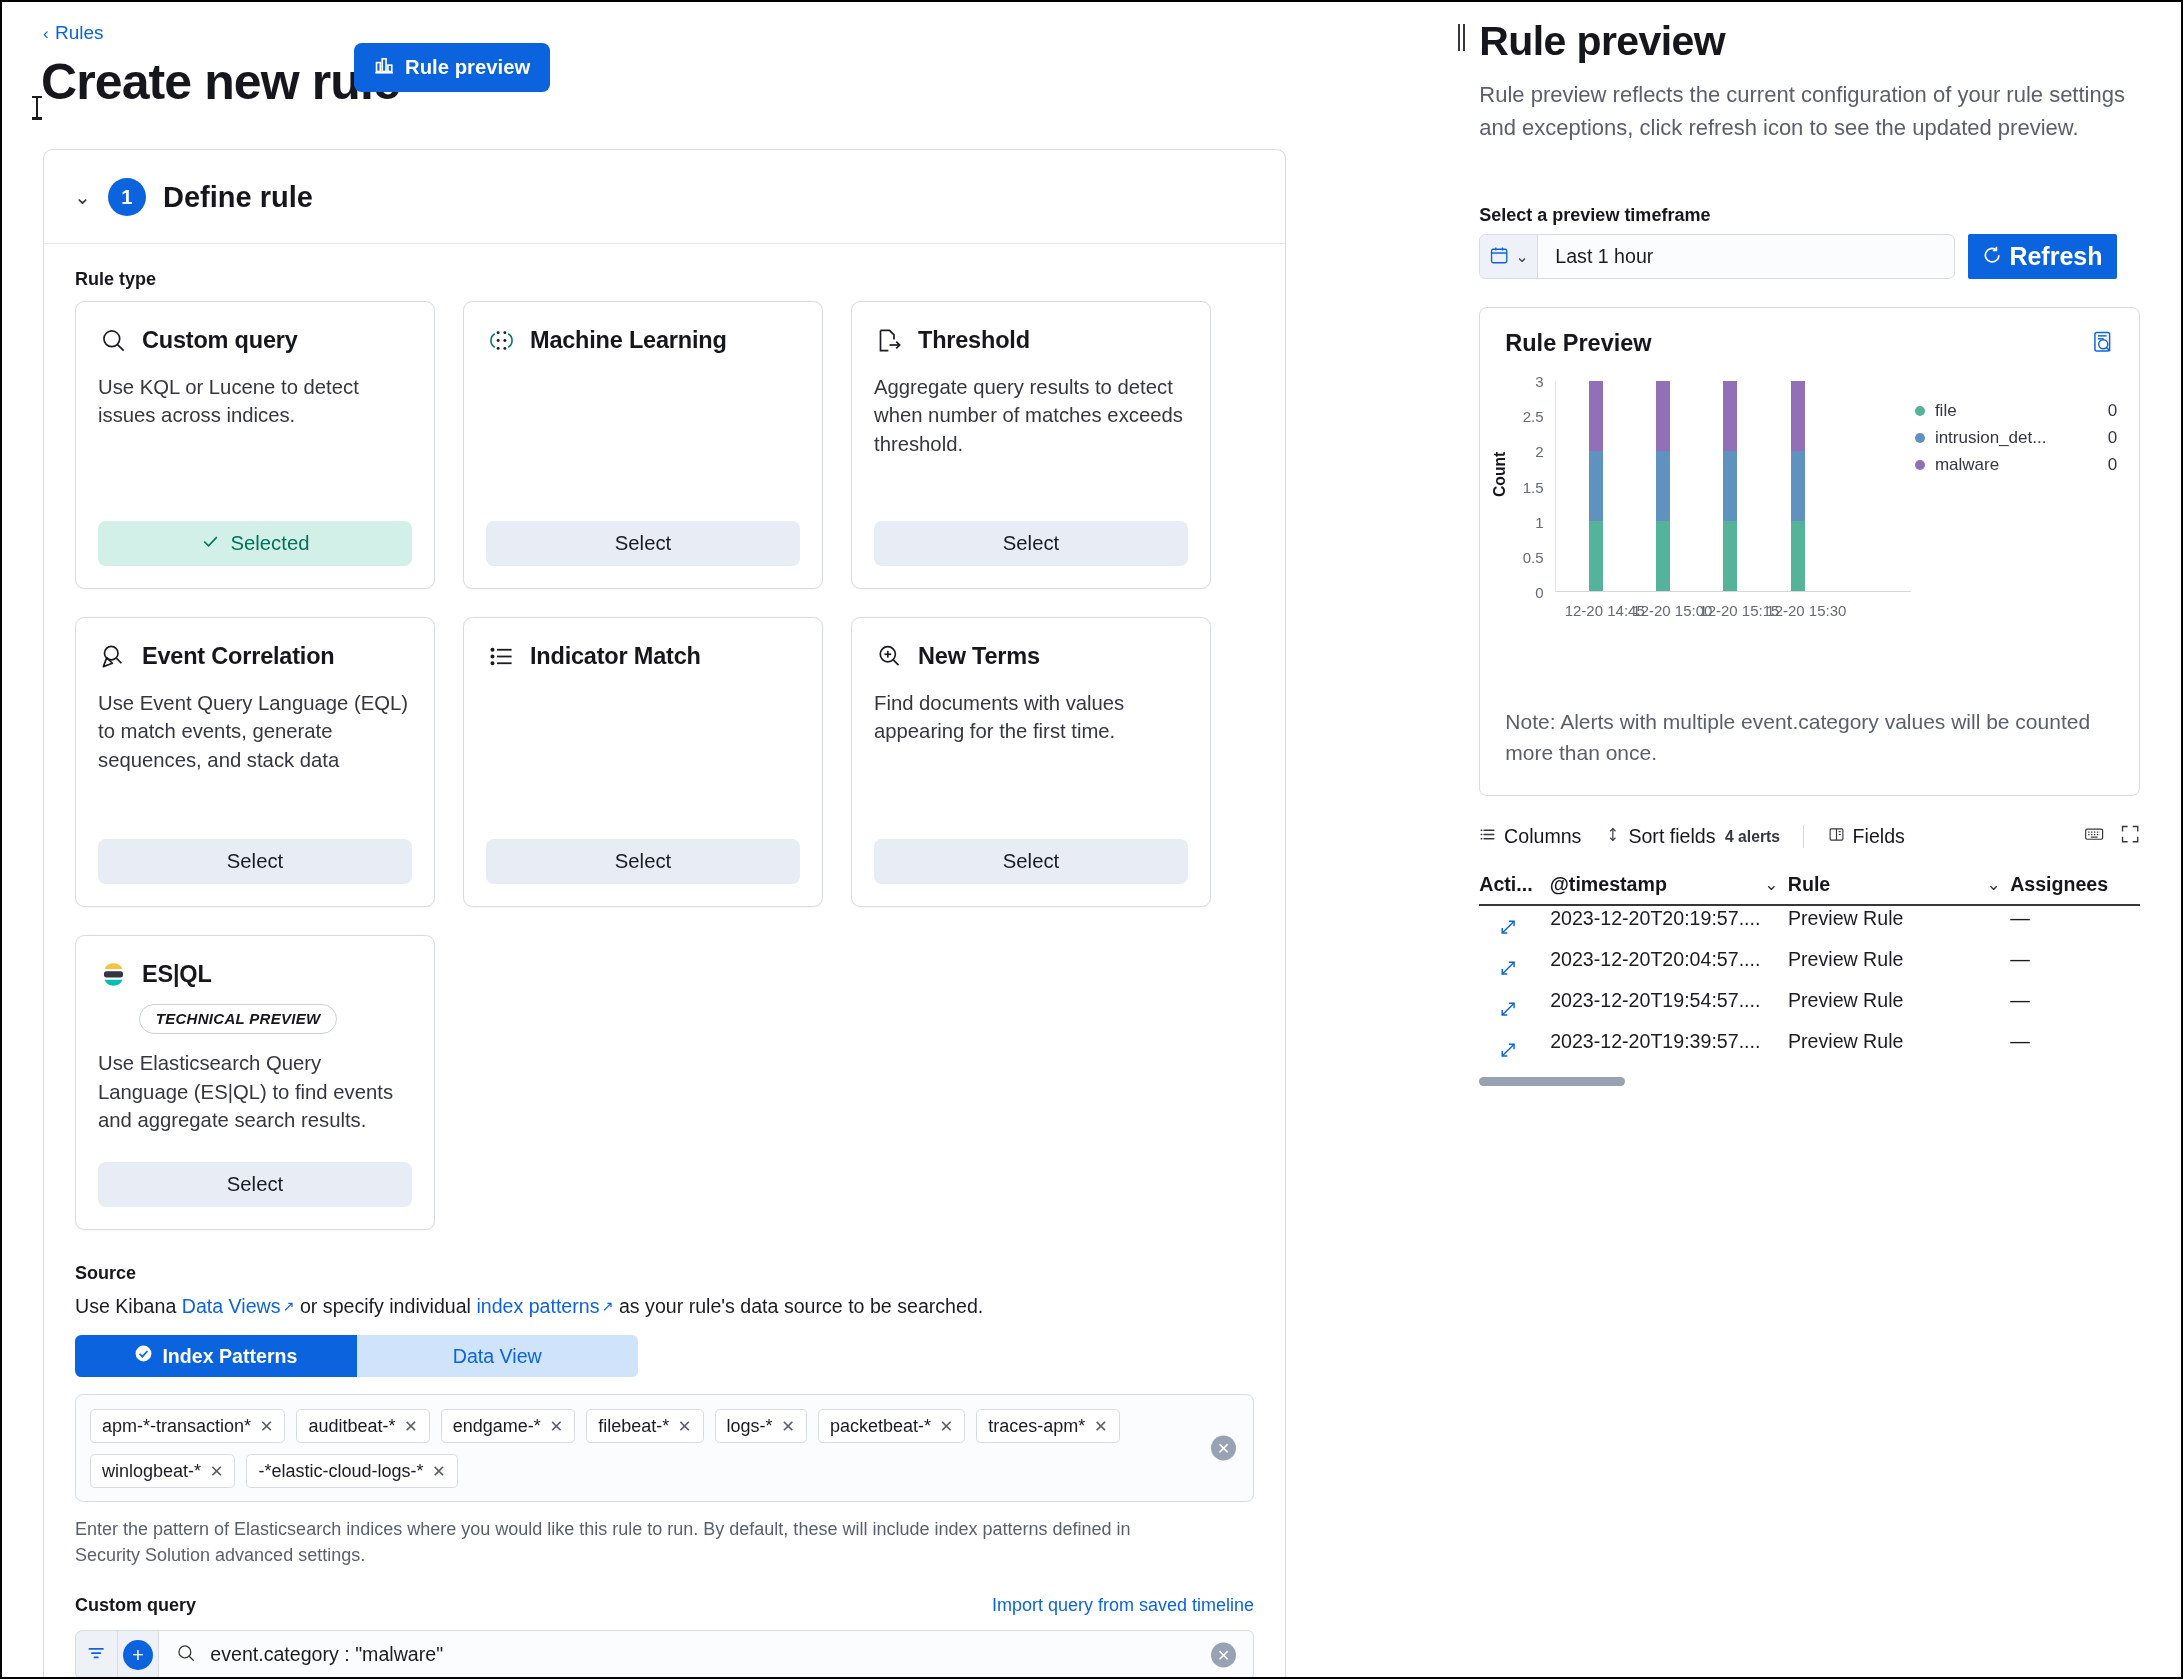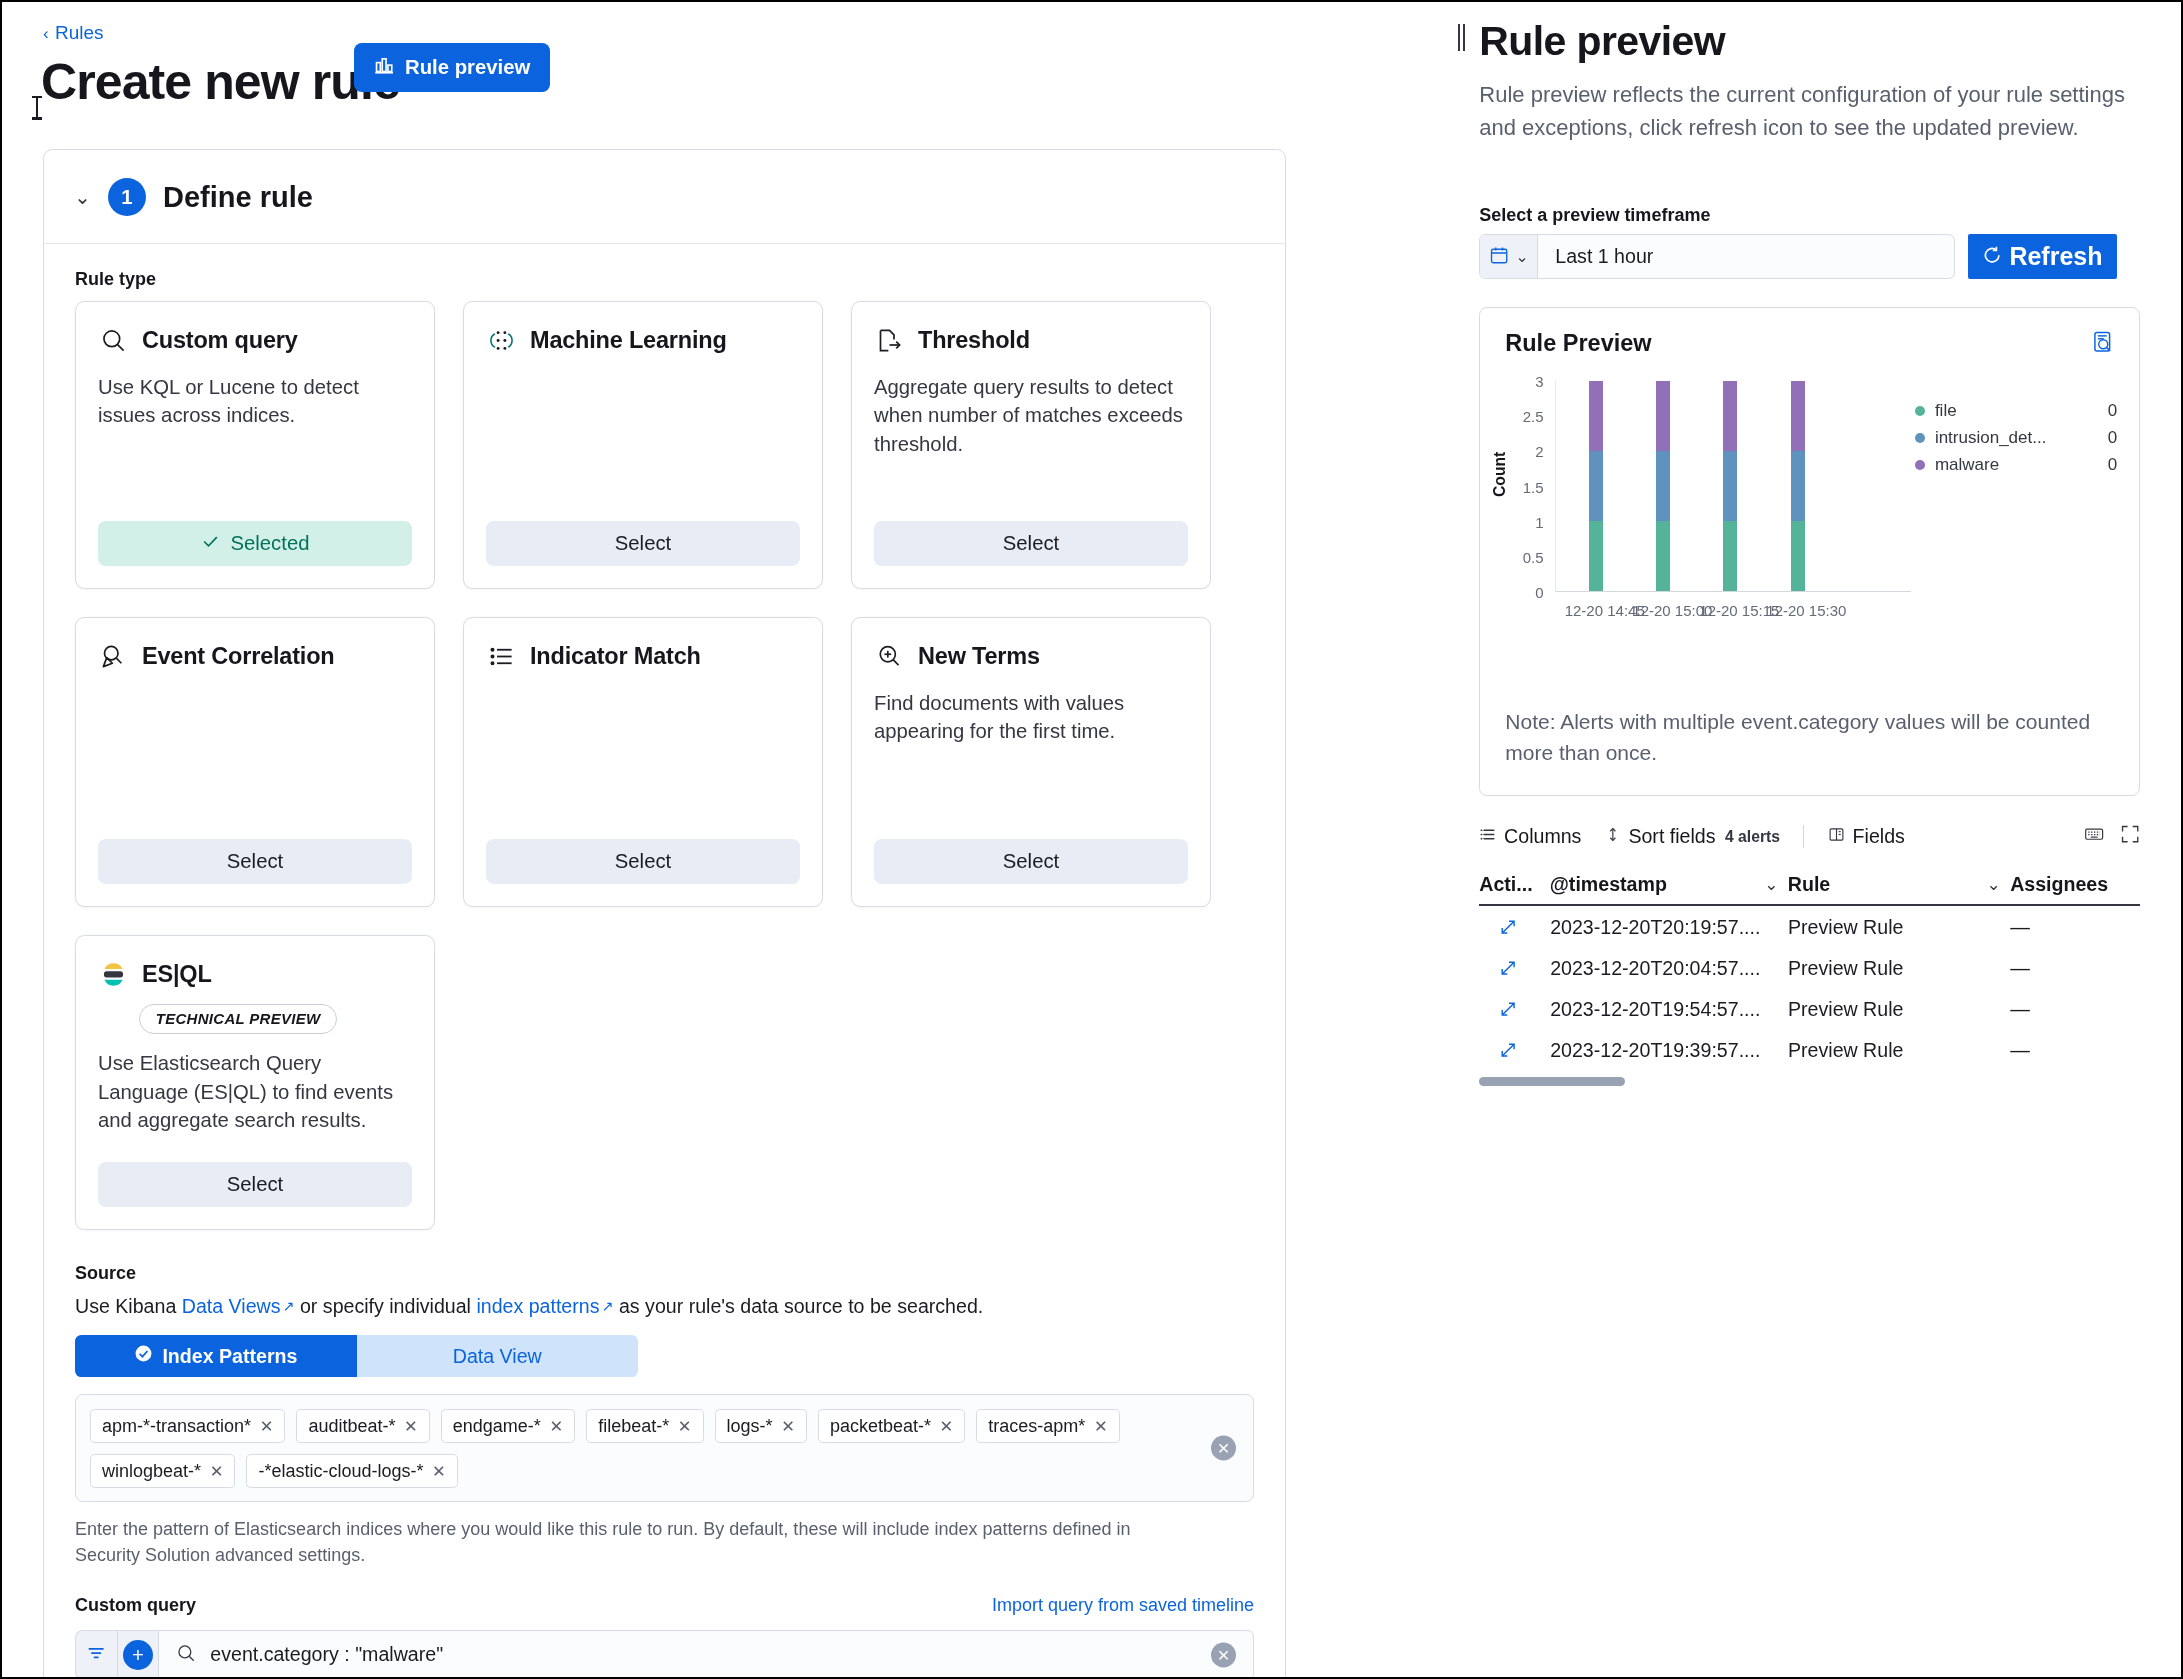--- a/index.html
+++ b/index.html
@@ -332,21 +332,21 @@
   }
   .th { display: flex; align-items: center; }
   .th .cv { margin-left: auto; font-weight: 400; font-size: 17px; color: #343741; }
   .th-actions { width: 72px; }
   .th-ts { width: 243px; padding-right: 9.4px; }
   .th-rule { width: 227px; padding-right: 9.4px; }
   .th-assign { width: 133px; overflow: hidden; }
 
   .tbl-rows { position: absolute; left: 6.3px; top: 905px; width: 661px; }
   .trow {
-    height: 41px; display: flex; align-items: center;
+    height: 41px; display: flex; 
     font-size: 19.6px; color: #1a1c21;
   }
   .td-actions { width: 72px; display: flex; align-items: center; padding-left: 19px; }
   .td-ts { width: 243px; }
   .td-rule { width: 227px; }
   .td-assign { width: 133px; color: #1a1c21; }
   .hscroll {
     position: absolute; left: 6.3px; top: 1075px;
     width: 146px; height: 9.4px; border-radius: 4.7px; background: #98a2b3;
     cursor: pointer;
@@ -456,20 +456,21 @@
             <div class="rt-head">
               <span class="rt-icon">
                 <svg width="27" height="27" viewBox="0 0 24 24" fill="none" stroke="#1a1c21" stroke-width="1.5">
                   <circle cx="10" cy="9" r="6"></circle>
                   <path d="M6 13 L3 21 L11 18 Z" stroke-linejoin="round"></path>
                   <line x1="14.5" y1="13.5" x2="19" y2="18"></line>
                 </svg>
               </span>
               <span class="rt-name">Event Correlation</span>
             </div>
+            <div class="rt-desc">Use Event Query Language (EQL) to match events, generate sequences, and stack data</div>
             <button class="rt-btn">
               <span>Select</span>
             </button>
           </div>
 
           <div class="rt-card tall2">
             <div class="rt-head">
               <span class="rt-icon">
                 <svg width="27" height="27" viewBox="0 0 24 24" fill="none" stroke="#1a1c21" stroke-width="1.6">
                   <circle cx="4" cy="6" r="1" fill="#1a1c21"></circle>

